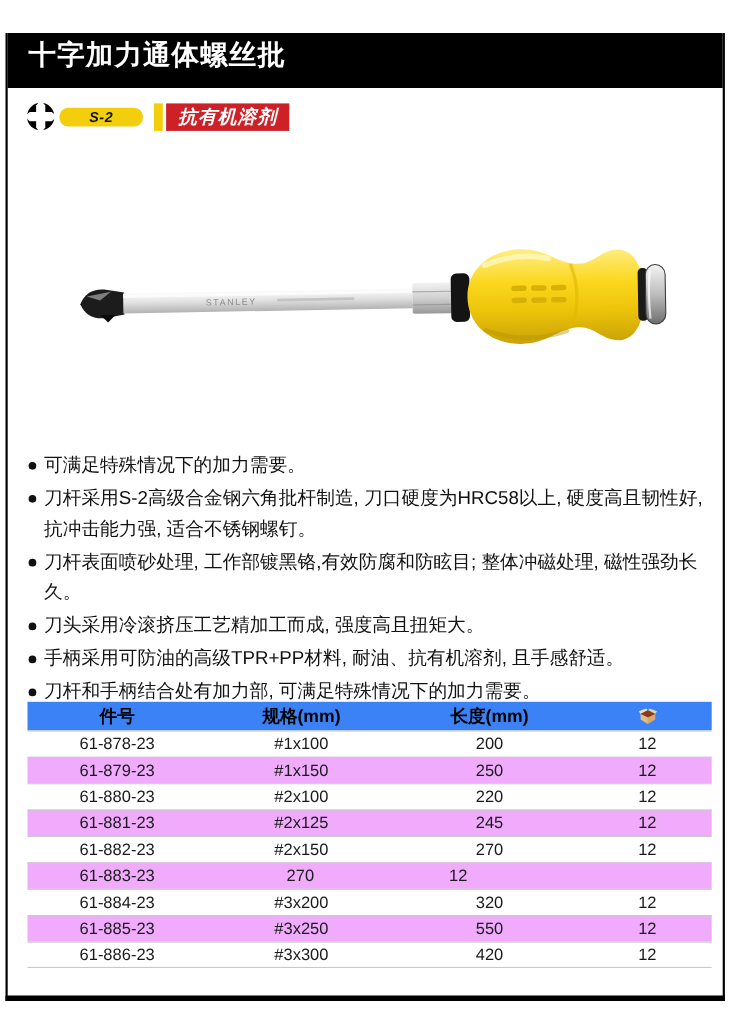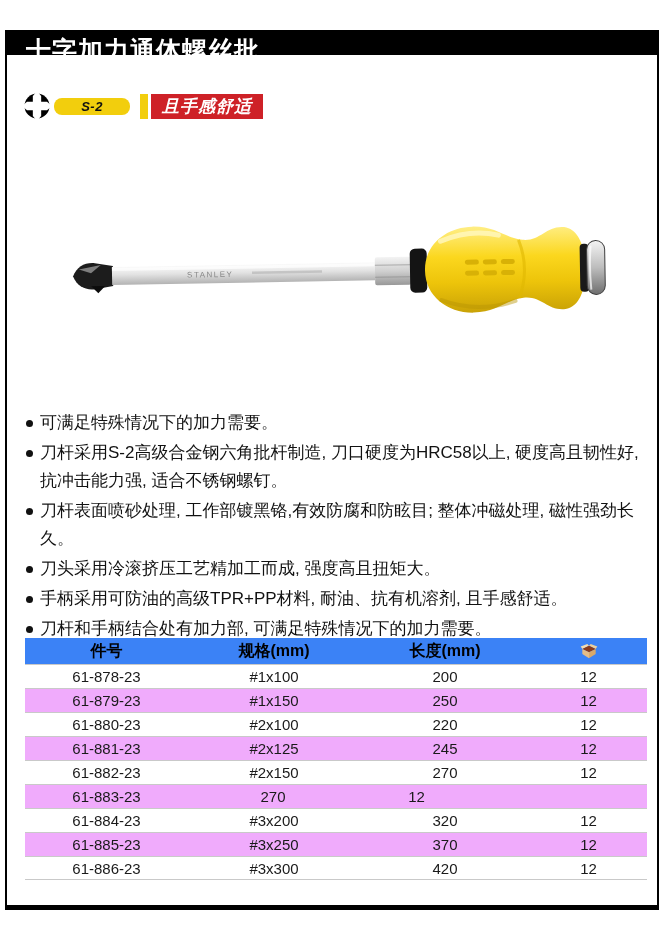--- a/index.html
+++ b/index.html
@@ -6,21 +6,21 @@
   html, body { width: 665px; height: 928px; background: #fff; }
   body { font-family: "Liberation Sans", sans-serif; position: relative; overflow: hidden; }
 
   .frame {
     position: absolute; left: 5px; top: 30px;
     width: 654px; height: 880px;
     border-left: 2px solid #000; border-right: 2px solid #000; border-bottom: 5px solid #000;
   }
 
   .title-bar {
-    position: absolute; left: 0; top: 0; right: 0; height: 25px;
+    position: absolute; left: 0; top: 0; right: 0; height: 50px;
     background: #000; color: #fff;
     font-size: 25px; font-weight: bold; line-height: 41px;
     padding-left: 19px; letter-spacing: 1px;
   }
 
   .badge-row {
     position: absolute; left: 15px; top: 61px; height: 30px;
     display: flex; align-items: center;
   }
   .phillips { width: 30px; height: 30px; flex: 0 0 auto; }
@@ -76,21 +76,21 @@
       <circle cx="18" cy="18" r="15" fill="#000"></circle>
       <polygon fill="#fff" points="18,0 23,6 23,30 18,36 13,30 13,6"></polygon>
       <polygon fill="#fff" points="0,18 6,13 30,13 36,18 30,23 6,23"></polygon>
       <circle cx="18" cy="18" r="15" fill="none" stroke="#000" stroke-width="0"></circle>
     </svg>
     <div class="s2-badge">
       <span>S-2</span>
     </div>
     <div class="star-badge">
       <div class="stripe"></div>
-      <div class="red">且手感舒适</div>
+      <div class="red">抗有机溶剂</div>
     </div>
   </div>
 
   <svg class="product" viewBox="0 0 540 115">
     <defs>
       <linearGradient id="shaftGrad" x1="0" y1="0" x2="0" y2="1">
         <stop offset="0" stop-color="#fafafa"></stop>
           <stop offset="0.45" stop-color="#e2e2e2"></stop>
           <stop offset="1" stop-color="#b3b3b3"></stop>
       </linearGradient>
@@ -209,21 +209,21 @@
     </div>
     <div class="t-row">
       <div class="c1">61-884-23</div>
       <div class="c2">#3x200</div>
       <div class="c3">320</div>
       <div class="c4">12</div>
     </div>
     <div class="t-row alt">
       <div class="c1">61-885-23</div>
       <div class="c2">#3x250</div>
-      <div class="c3">370</div>
+      <div class="c3">550</div>
       <div class="c4">12</div>
     </div>
     <div class="t-row">
       <div class="c1">61-886-23</div>
       <div class="c2">#3x300</div>
       <div class="c3">420</div>
       <div class="c4">12</div>
     </div>
   </div>
 

